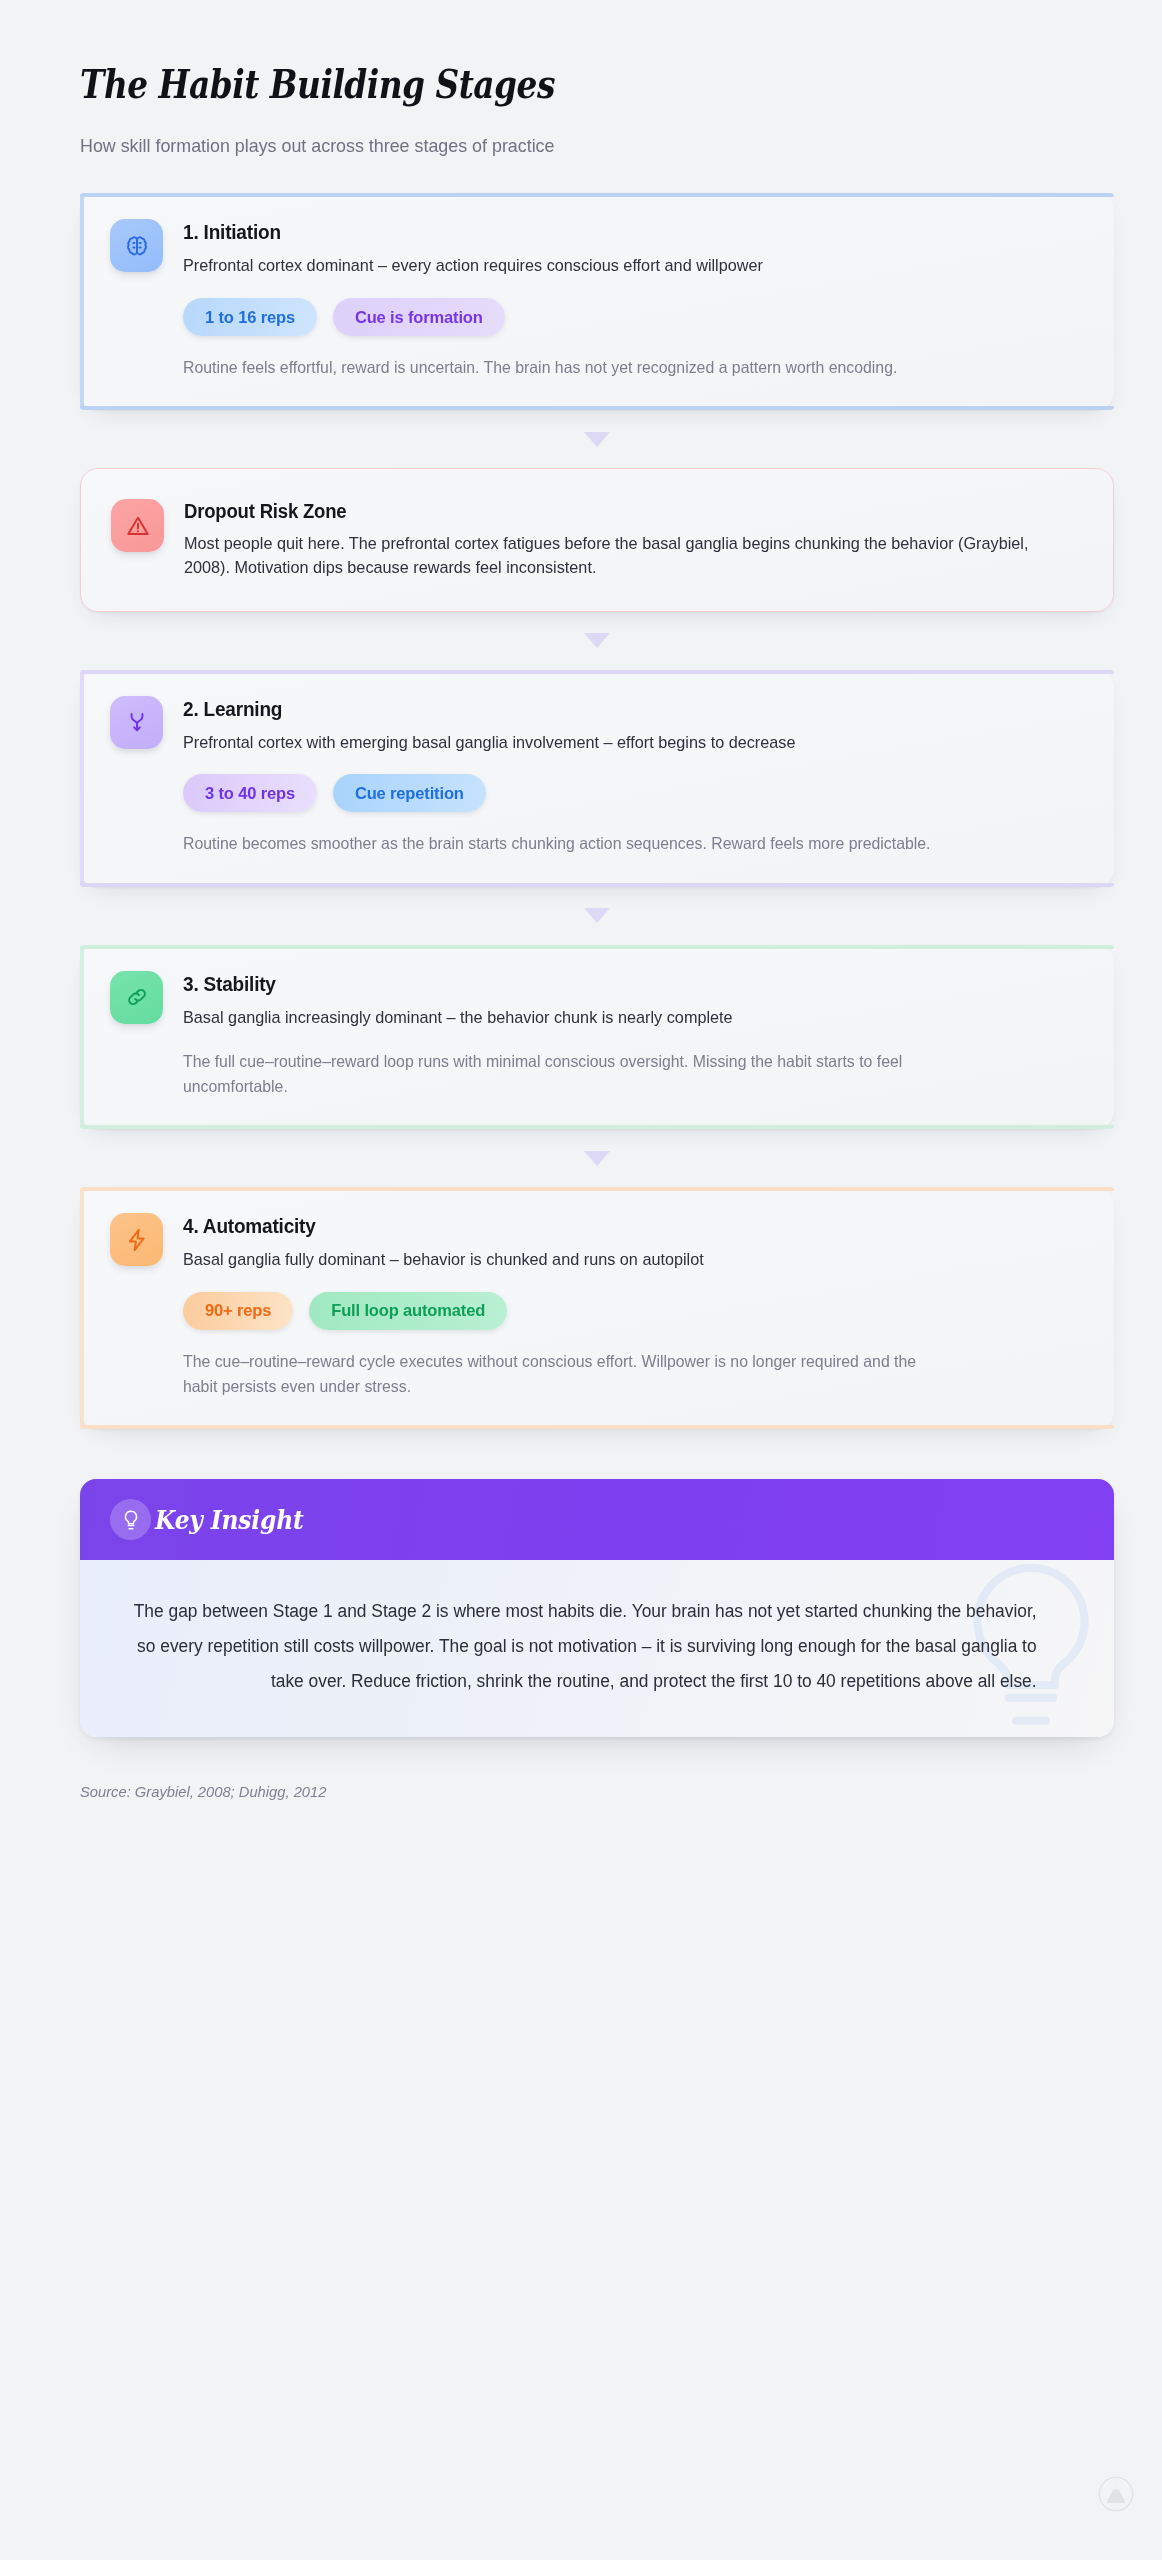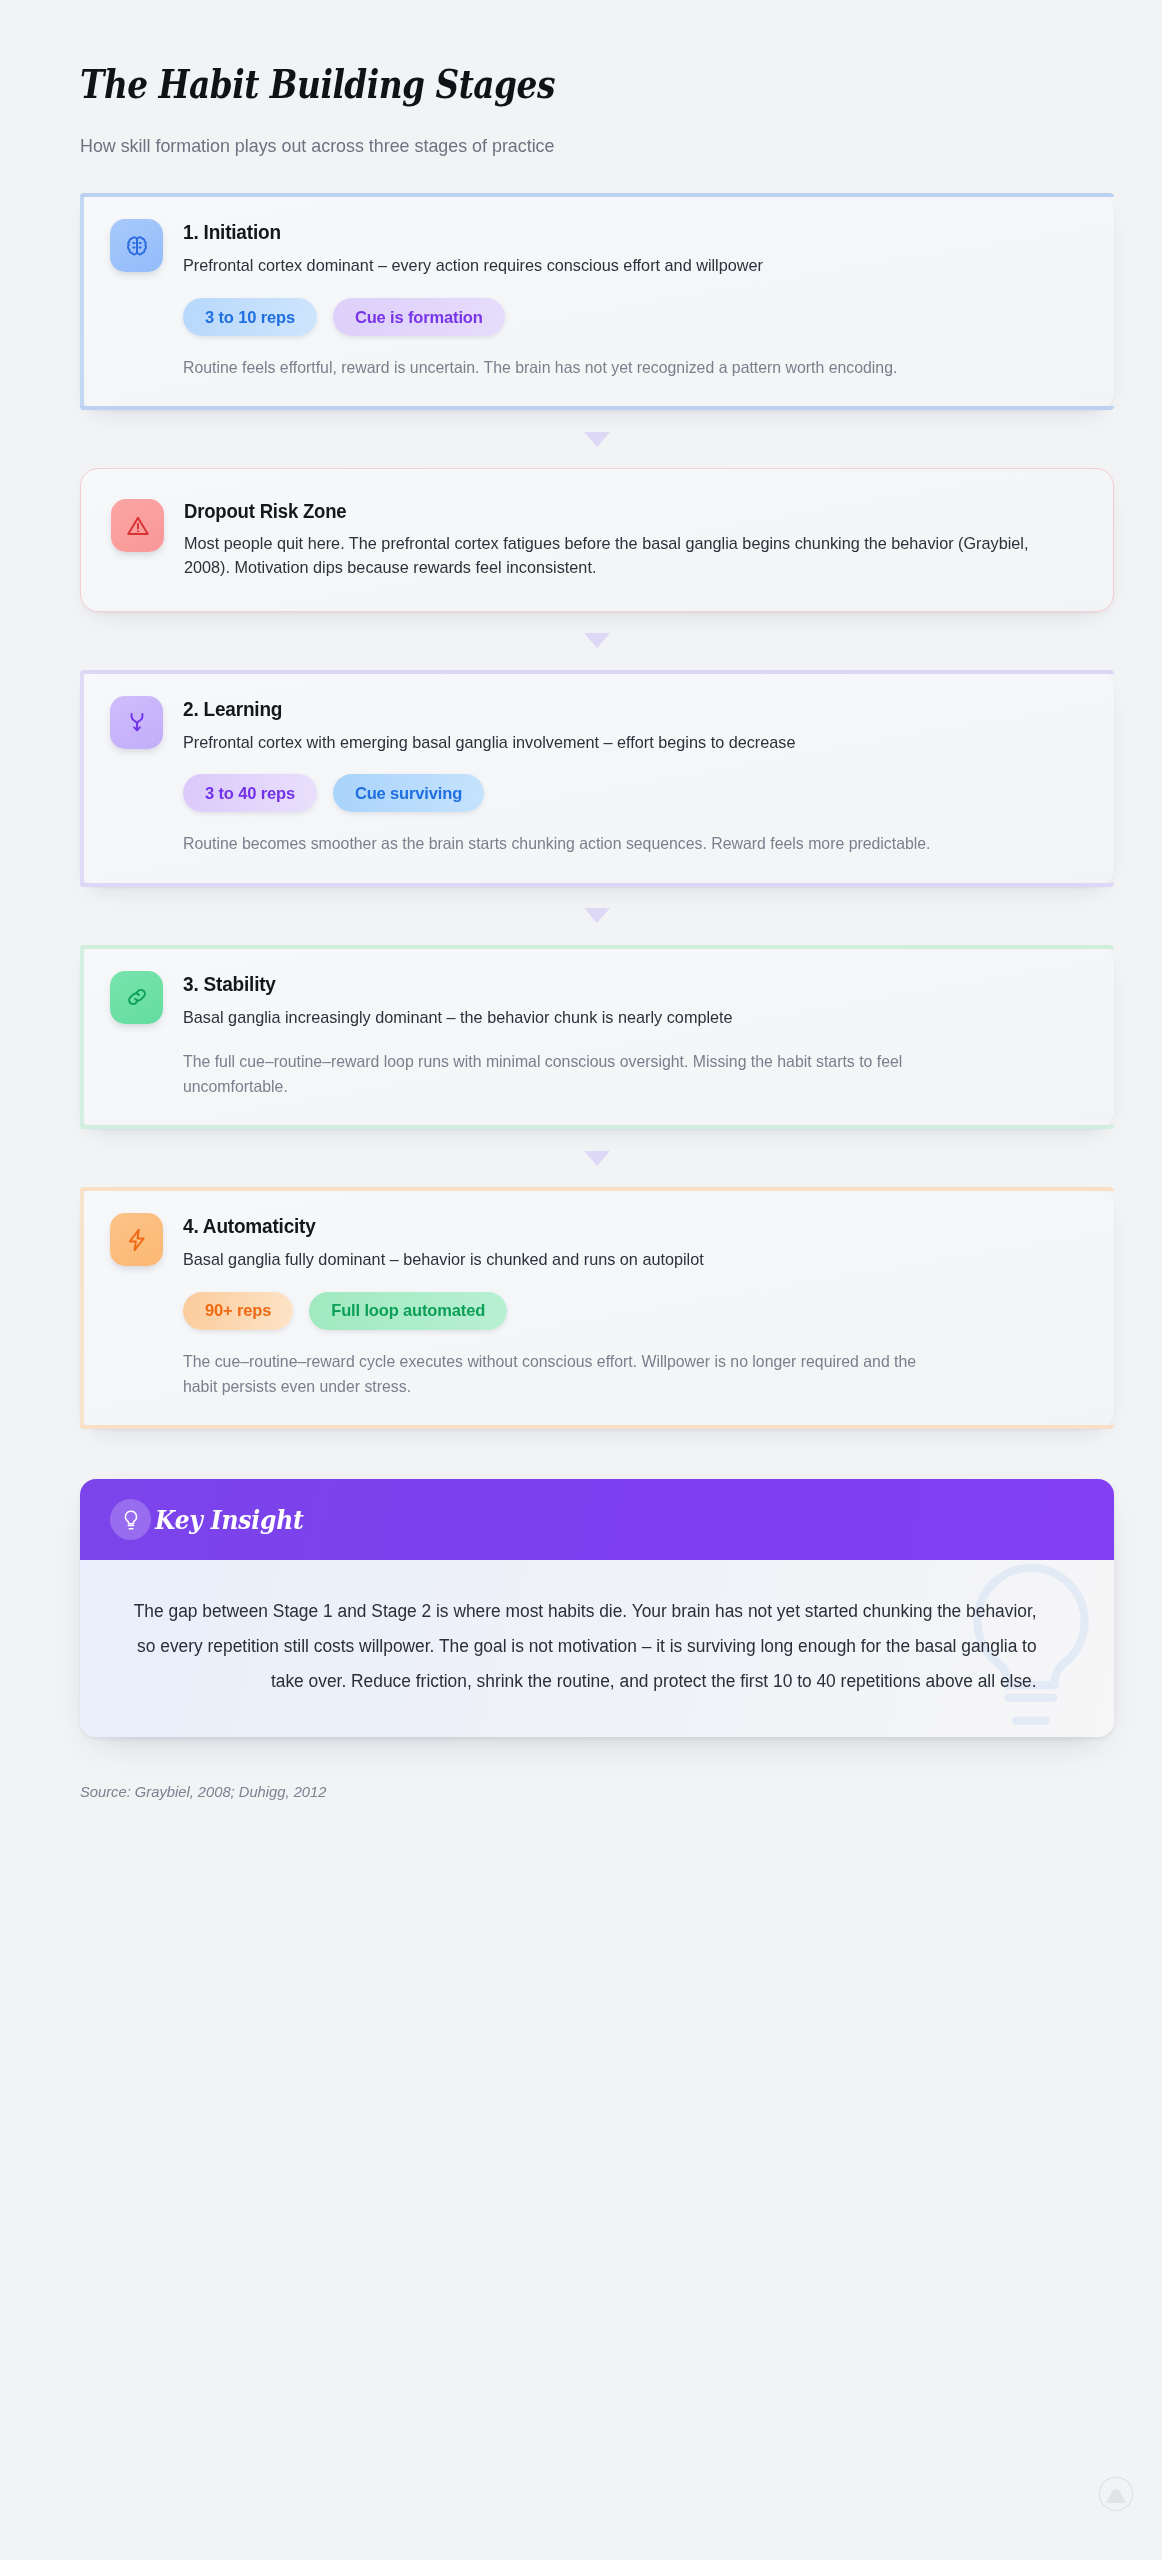--- a/index.html
+++ b/index.html
@@ -259,21 +259,21 @@
               <path d="M12 5.2v13.2"></path>
               <path d="M12 6.2a2.6 2.6 0 0 0-4.7-1.1A2.4 2.4 0 0 0 5 7.8a2.5 2.5 0 0 0-.6 3.4A2.6 2.6 0 0 0 5 15.3a2.5 2.5 0 0 0 2.3 3.1A2.5 2.5 0 0 0 12 17.6z"></path>
               <path d="M12 6.2a2.6 2.6 0 0 1 4.7-1.1A2.4 2.4 0 0 1 19 7.8a2.5 2.5 0 0 1 .6 3.4A2.6 2.6 0 0 1 19 15.3a2.5 2.5 0 0 1-2.3 3.1A2.5 2.5 0 0 1 12 17.6z"></path>
               <path d="M8.6 9.3h1.1M14.3 9.3h1.1M8.6 13.3h1.1M14.3 13.3h1.1"></path>
             </svg>
           </div>
           <div class="card-main">
             <div class="card-title">1. Initiation</div>
             <div class="card-sub">Prefrontal cortex dominant – every action requires conscious effort and willpower</div>
             <div class="chips">
-              <span class="chip" style="background:linear-gradient(100deg,#b7d8fb,#cfe5fd);color:#1f6fe0">3 to 10 reps</span>
+              <span class="chip" style="background:linear-gradient(100deg,#b7d8fb,#cfe5fd);color:#1f6fe0">1 to 16 reps</span>
               <span class="chip" style="background:linear-gradient(100deg,#ddd0fa,#e6dcfb);color:#7834e8">Cue is formation</span>
             </div>
             <div class="card-note">Routine feels effortful, reward is uncertain. The brain has not yet recognized a pattern worth encoding.</div>
           </div>
         </div>
       </div>
       <div class="connector">
         <div class="arrow-down"></div>
       </div>
       <div class="card warning" style="--accent: #f6cdd1;">
@@ -302,21 +302,21 @@
               <path d="M7 4.5v2.4c0 1.3.6 2.5 1.7 3.3l2.2 1.6c.7.5 1.1 1.3 1.1 2.2v5.4"></path>
               <path d="M17 4.5v2.4c0 1.3-.6 2.5-1.7 3.3l-2.2 1.6c-.7.5-1.1 1.3-1.1 2.2"></path>
               <path d="M9.4 16.9 12 19.6l2.6-2.7"></path>
             </svg>
           </div>
           <div class="card-main">
             <div class="card-title">2. Learning</div>
             <div class="card-sub">Prefrontal cortex with emerging basal ganglia involvement – effort begins to decrease</div>
             <div class="chips">
               <span class="chip" style="background:linear-gradient(100deg,#dbc9fa,#e9e0fc);color:#7233e8">3 to 40 reps</span>
-              <span class="chip" style="background:linear-gradient(100deg,#a9d3fb,#c6e3fd);color:#1f6fe0">Cue surviving</span>
+              <span class="chip" style="background:linear-gradient(100deg,#a9d3fb,#c6e3fd);color:#1f6fe0">Cue repetition</span>
             </div>
             <div class="card-note">Routine becomes smoother as the brain starts chunking action sequences. Reward feels more predictable.</div>
           </div>
         </div>
       </div>
       <div class="connector">
         <div class="arrow-down"></div>
       </div>
       <div class="card" style="--accent: #cfeede;">
         <div class="card-edge"></div>

